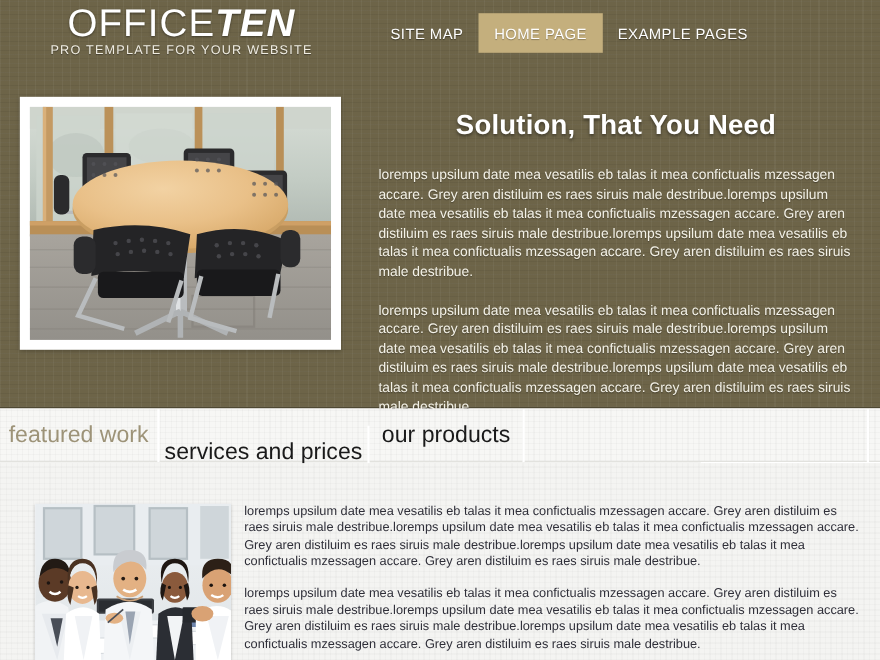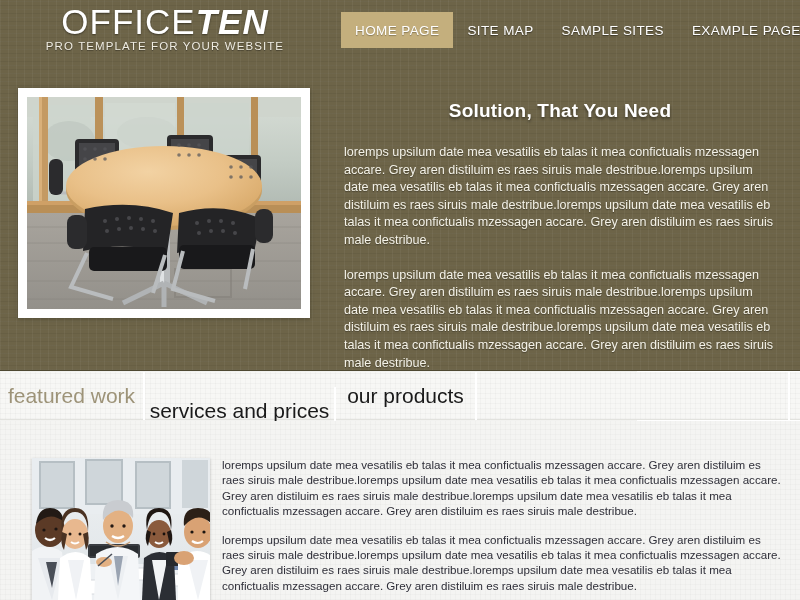--- a/index.html
+++ b/index.html
@@ -76,21 +76,21 @@
     box-shadow:0 1px 4px rgba(0,0,0,0.25);
   }
   #feature-photo { width:100%; height:100%; display:block; }
 
   
   #intro-block {
     position:absolute; left:330px; top:100px; width:460px;
   }
   #intro-heading {
     text-align:center;
-    font-size:19px; font-weight:bold;
+    font-size:25px; font-weight:bold;
     color:#ffffff; letter-spacing:0.2px;
     text-shadow:0 2px 3px rgba(0,0,0,0.45);
     margin-bottom:22px;
   }
   .intro-para {
     font-size:12.6px; line-height:17.6px;
     color:#f4f2e8; text-align:left;
     padding:0 16px 0 14px;
     text-shadow:0 1px 1px rgba(0,0,0,0.35);
   }
@@ -149,23 +149,22 @@
   <div id="top-section">
 
     <div id="logo-block">
       <div id="logo-title">
         <span class="light">OFFICE</span><span class="bold">TEN</span>
       </div>
       <div id="logo-tagline">PRO TEMPLATE FOR YOUR WEBSITE</div>
     </div>
 
     <div id="main-nav">
+      <div class="nav-item">SITE MAP</div>
       <div class="nav-item active">HOME PAGE</div>
-      <div class="nav-item">SITE MAP</div>
-      <div class="nav-item">SAMPLE SITES</div>
       <div class="nav-item">EXAMPLE PAGES</div>
     </div>
 
     <div id="feature-photo-frame">
       <svg id="feature-photo" viewBox="0 0 274 212" preserveAspectRatio="none">
         <defs>
           <linearGradient id="glassG" x1="0" y1="0" x2="0" y2="1">
             <stop offset="0%" stop-color="#d7ddd6"></stop>
             <stop offset="55%" stop-color="#c3ccc4"></stop>
             <stop offset="100%" stop-color="#aeb7b0"></stop>

